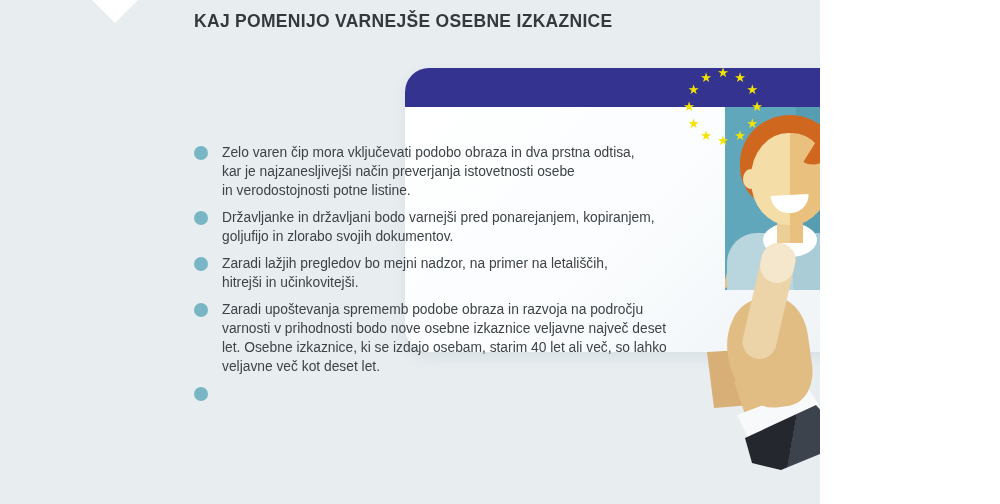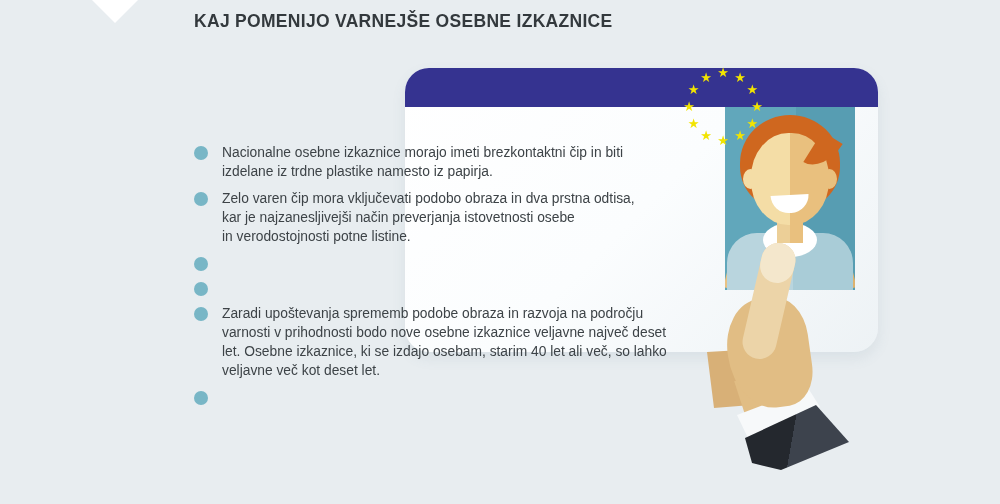--- a/index.html
+++ b/index.html
@@ -8,21 +8,21 @@
     --photo_teal:#61a7bb; --photo_teal_dark:#579db2;
     --hair_orange:#cf671f; --skin_light:#f4dda6; --skin_dark:#e9c07e;
     --shirt_light:#b9d5de; --shirt_dark:#a9ccd7; --smile_white:#ffffff;
     --hand_tan:#e1bd84; --hand_tan_dark:#d8b077; --thumb_tan:#ecd4a8; --thumb_tip:#f4e7cc;
     --cuff_white:#f7f9fa; --sleeve_dark:#24282e; --sleeve_light:#3d434d;
     --bullet_teal:#78b6c6; --text_dark:#3d4347; --title_dark:#33393d;
   }
   *{margin:0;padding:0;box-sizing:border-box;}
   html,body{background:#fff;}
   body{font-family:"Liberation Sans","DejaVu Sans",sans-serif;}
-  .canvas{position:relative;width:1000px;height:504px;background:var(--page_bg);overflow:hidden;}
+  .canvas{position:relative;width:820px;height:504px;background:var(--page_bg);overflow:hidden;}
 
   
   .top-triangle{position:absolute;left:92px;top:0;width:0;height:0;
     border-left:23px solid transparent;border-right:23px solid transparent;
     border-top:23px solid #ffffff;}
 
   
   .title{position:absolute;left:194px;top:11px;font-size:17.5px;font-weight:bold;
     letter-spacing:.3px;color:var(--title_dark);white-space:nowrap;}
 
@@ -131,34 +131,33 @@
       <div class="palm"></div>
       <div class="thumb">
         <div class="thumb-tip"></div>
       </div>
     </div>
   </div>
 
   <div class="bullet-list">
     <div class="bullet-item">
       <span class="dot"></span>
-      <p class="bullet-text">Nacionalne osebne izkaznice morajo imeti brezkontaktni čip in biti
-izdelane iz trdne plastike namesto iz papirja.</p>
-    </div>
-    <div class="bullet-item">
-      <span class="dot"></span>
       <p class="bullet-text">Zelo varen čip mora vključevati podobo obraza in dva prstna odtisa,
 kar je najzanesljivejši način preverjanja istovetnosti osebe
 in verodostojnosti potne listine.</p>
     </div>
     <div class="bullet-item">
       <span class="dot"></span>
+      <p class="bullet-text">Državljanke in državljani bodo varnejši pred ponarejanjem, kopiranjem,
+goljufijo in zlorabo svojih dokumentov.</p>
     </div>
     <div class="bullet-item">
       <span class="dot"></span>
+      <p class="bullet-text">Zaradi lažjih pregledov bo mejni nadzor, na primer na letališčih,
+hitrejši in učinkovitejši.</p>
     </div>
     <div class="bullet-item">
       <span class="dot"></span>
       <p class="bullet-text">Zaradi upoštevanja sprememb podobe obraza in razvoja na področju
 varnosti v prihodnosti bodo nove osebne izkaznice veljavne največ deset
 let. Osebne izkaznice, ki se izdajo osebam, starim 40 let ali več, so lahko
 veljavne več kot deset let.</p>
     </div>
     <div class="bullet-item">
       <span class="dot"></span>

